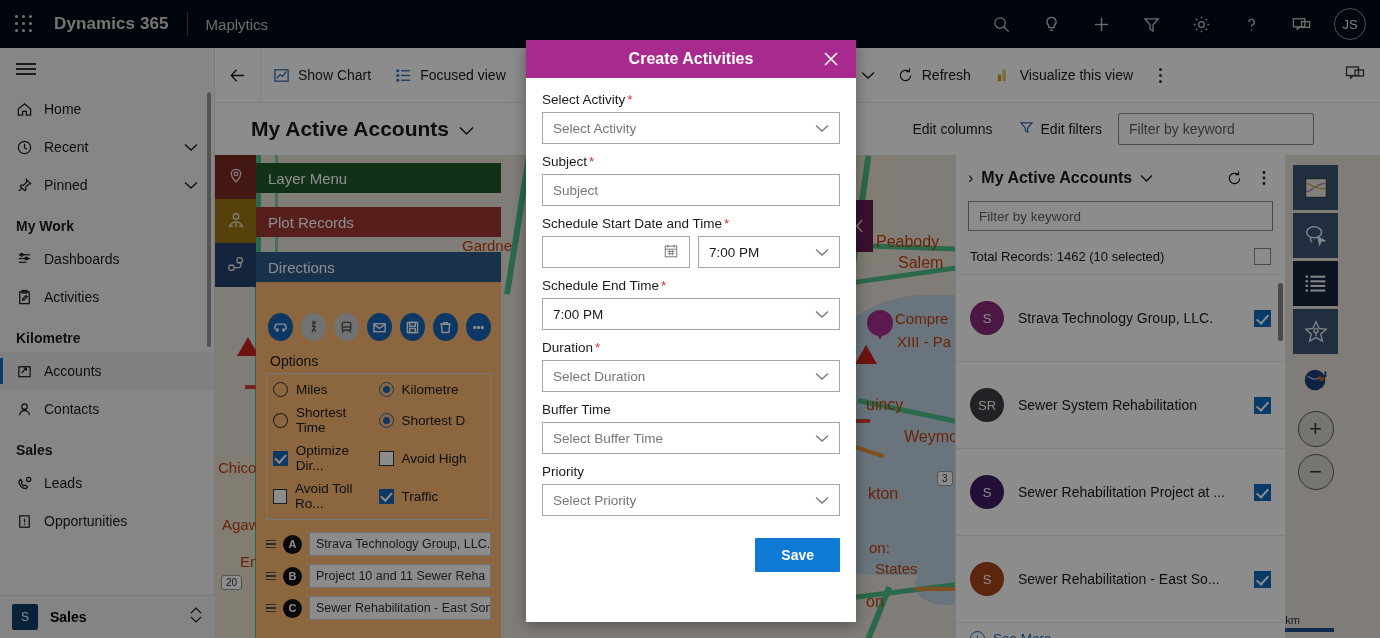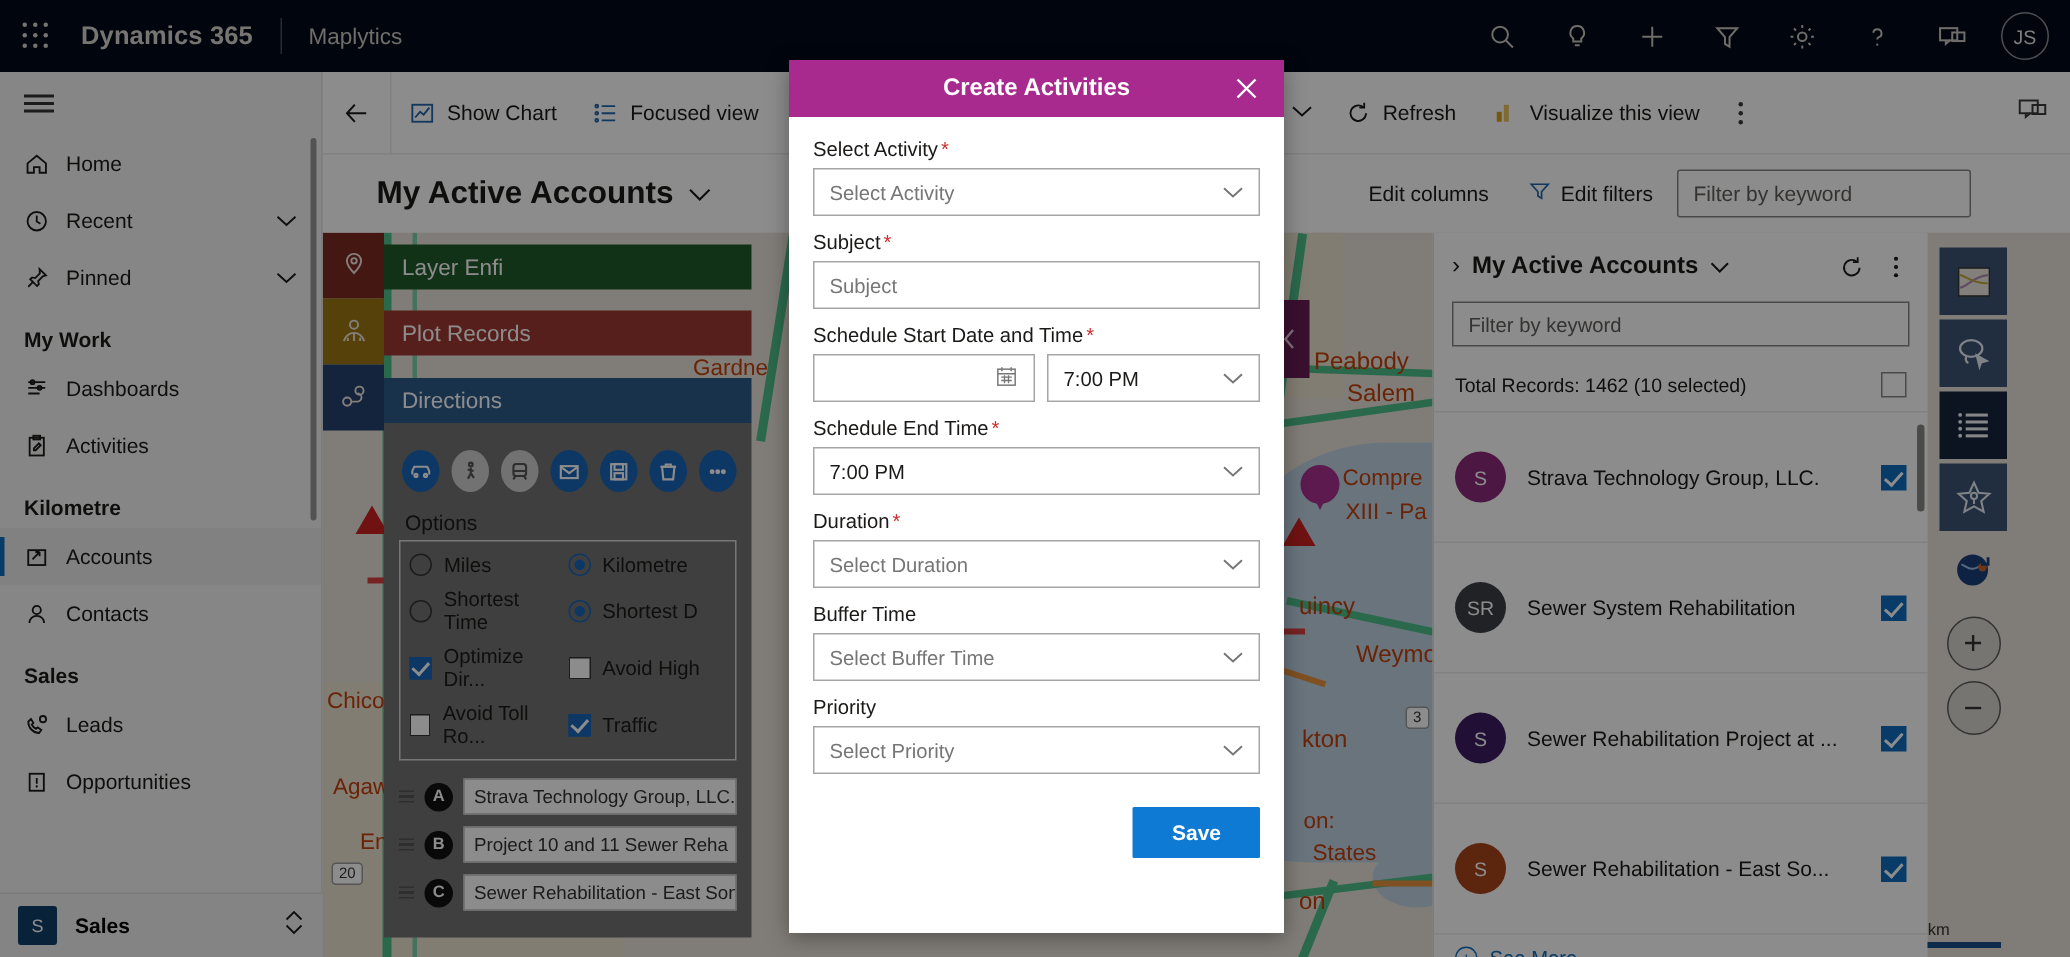--- a/index.html
+++ b/index.html
@@ -141,21 +141,21 @@
   }
   .scalebar { position:absolute; right:46px; bottom:6px; font-size:11px; color:#333; z-index:14;}
   .scalebar .bar { height:4px; background:#1b4f8a; width:58px; margin-top:2px;}
 
   
   .lp-panel { position:absolute; left:41px; top:8px; width:245px; z-index:15; }
   .lp-head { height:30px; display:flex; align-items:center; padding-left:12px; color:#fff; font-size:15px; cursor:pointer;}
   .lp-head.green { background:#225c2b; }
   .lp-head.red { background:#9f3a32; }
   .lp-head.blue { background:#2e5c8a; }
-  .dir-body { background:#737373; padding:12px 0 10px 0; }
+  .dir-body { background:#fdba74; padding:25px 0 10px 0; }
   .dir-icons { display:flex; align-items:center; gap:8px; padding:6px 10px 4px 12px;}
   .dir-ic { width:28px; height:28px; border-radius:50%; background:#1866b8; display:flex; align-items:center; justify-content:center;}
   .dir-ic.grey { background:#cfcfcf; }
   .dir-ic svg { stroke:#fff; fill:none; stroke-width:1.5; }
   .dir-ic.grey svg { stroke:#555; }
   .opt-title { font-size:14px; color:#1b1a19; padding:8px 0 4px 14px;}
   .opt-grid { border:1px solid #d9d9d9; margin:0 10px; padding:8px 6px; display:grid;
     grid-template-columns:1fr 1fr; row-gap:8px; }
   .opt-item { display:flex; align-items:center; gap:8px; font-size:13.5px; color:#1b1a19; }
   .radio { width:15px; height:15px; border-radius:50%; border:1.5px solid #333; display:block; position:relative;}
@@ -596,21 +596,21 @@
         <svg width="20" height="20" viewBox="0 0 22 22">
             <circle cx="6" cy="14" r="3"></circle>
             <circle cx="15" cy="6" r="3"></circle>
             <path d="M9 14h4.5a3 3 0 0 0 0-6"></path>
           </svg>
       </div>
     </div>
 
     <div class="lp-panel">
       <div class="lp-head green">
-        <span>Layer Enfi</span>
+        <span>Layer Menu</span>
       </div>
       <div class="lp-head red" style="margin-top:14px;">
         <span>Plot Records</span>
       </div>
       <div class="lp-head blue" style="margin-top:15px;">
         <span>Directions</span>
       </div>
 
       <div class="dir-body">
         <div class="dir-icons">

